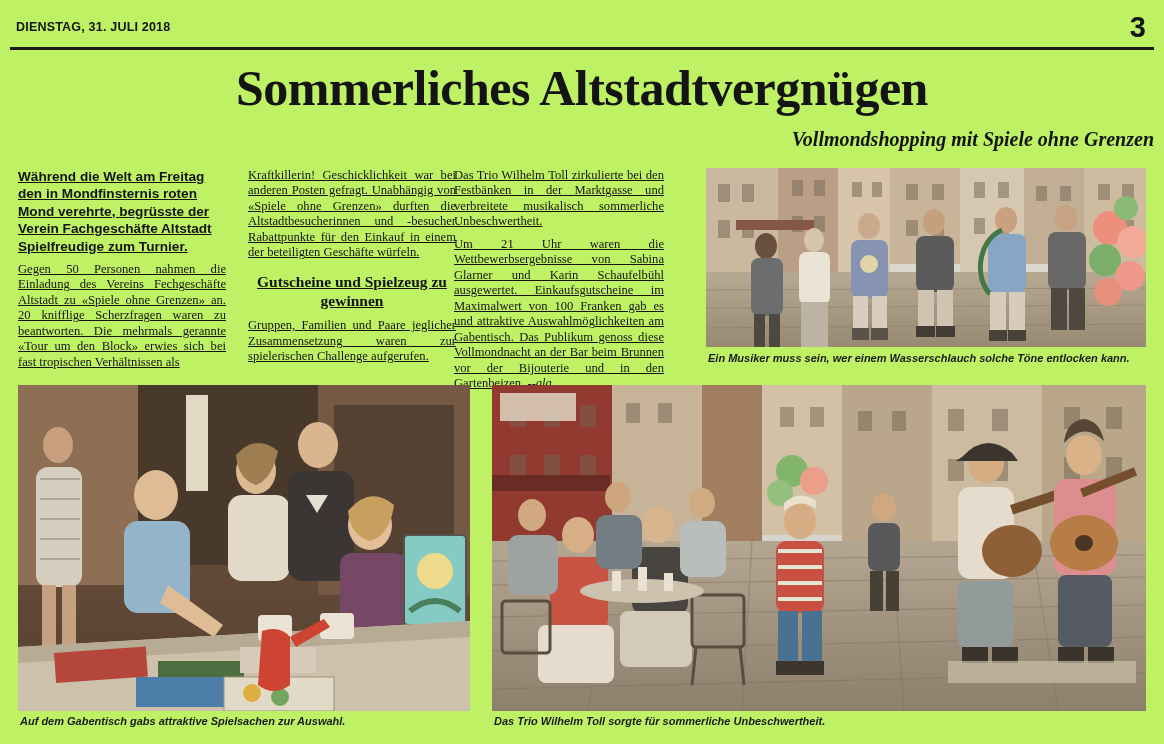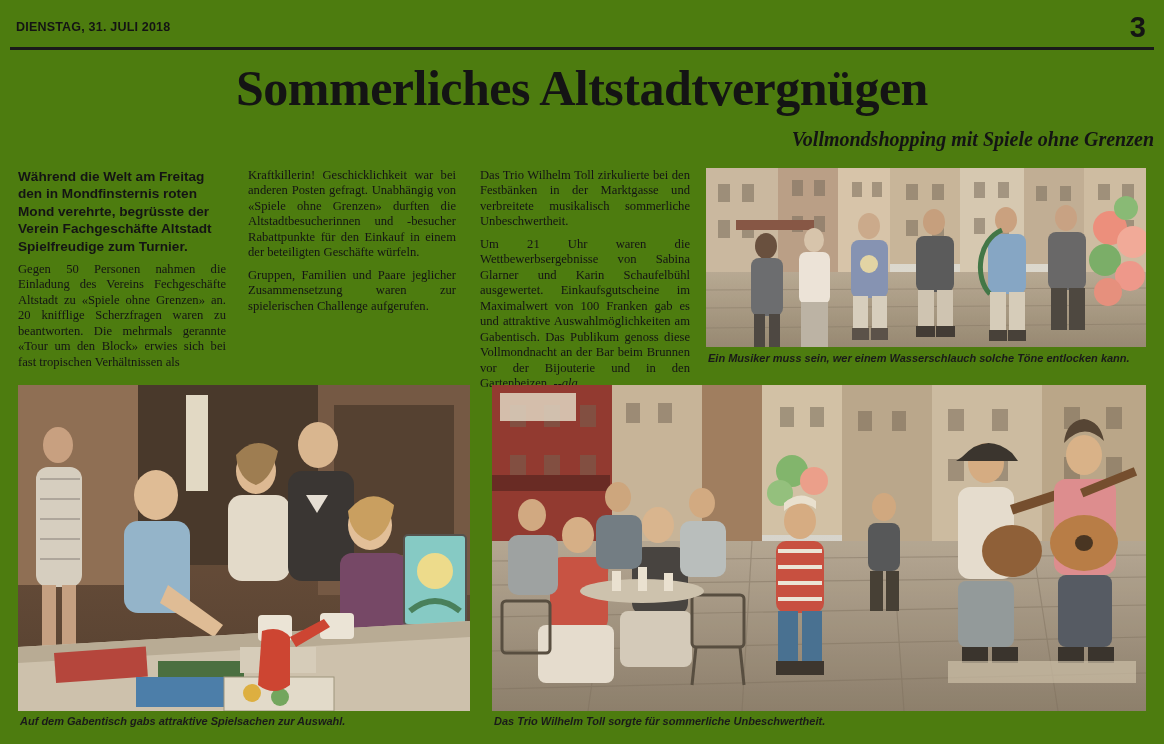--- a/index.html
+++ b/index.html
@@ -4,21 +4,21 @@
 <style>
   html, body {
     margin: 0;
     padding: 0;
     background: #7a7a7a;
   }
   .page {
     position: relative;
     width: 1164px;
     height: 744px;
-    background: #4d7c0f;
+    background: #bef264;
     overflow: hidden;
     font-family: "Liberation Serif", serif;
     color: #141414;
   }
   
   .page::before {
     content: "";
     position: absolute;
     inset: 0;
     background:
@@ -90,33 +90,34 @@
 
   
   .col {
     position: absolute;
     top: 168px;
     width: 208px;
     font-size: 12.6px;
     line-height: 1.23;
     text-align: justify;
     hyphens: auto;
+    text-decoration: underline;
   }
   .col p { margin: 0 0 0 0; text-indent: 0; }
   .col p + p { margin-top: 7px; }
   .lead {
     font-family: "Liberation Sans", sans-serif;
     font-weight: bold;
     font-size: 13.6px;
     line-height: 1.28;
     text-align: left;
   }
   .col-1 { left: 18px; }
   .col-2 { left: 248px; }
-  .col-3 { left: 480px; width: 210px; }
+  .col-3 { left: 454px; width: 210px; }
 
   .subhead2 {
     font-family: "Liberation Serif", serif;
     font-weight: bold;
     font-size: 15.5px;
     text-align: center;
     line-height: 1.2;
     margin: 12px 0 8px;
   }
   .sig { font-style: italic; }
@@ -163,20 +164,21 @@
     <div class="headline">Sommerliches Altstadtvergnügen</div>
     <div class="subhead">Vollmondshopping mit Spiele ohne Grenzen</div>
 
     <div class="col col-1">
       <p class="lead">Während die Welt am Freitag den in Mondfinsternis roten Mond verehrte, begrüsste der Verein Fachgeschäfte Altstadt Spielfreudige zum Turnier.</p>
       <p>Gegen 50 Personen nahmen die Einladung des Vereins Fechgeschäfte Altstadt zu «Spiele ohne Grenzen» an. 20 knifflige Scherzfragen waren zu beantworten. Die mehrmals gerannte «Tour um den Block» erwies sich bei fast tropischen Verhältnissen als</p>
     </div>
 
     <div class="col col-2">
       <p>Kraftkillerin! Geschicklichkeit war bei anderen Posten gefragt. Unabhängig von «Spiele ohne Grenzen» durften die Altstadtbesucherinnen und -besucher Rabattpunkte für den Einkauf in einem der beteiligten Geschäfte würfeln.</p>
+      <div class="subhead2">Gutscheine und Spielzeug zu gewinnen</div>
       <p>Gruppen, Familien und Paare jeglicher Zusammensetzung waren zur spielerischen Challenge aufgerufen.</p>
     </div>
 
     <div class="col col-3">
       <p>Das Trio Wilhelm Toll zirkulierte bei den Festbänken in der Marktgasse und verbreitete musikalisch sommerliche Unbeschwertheit.</p>
       <p><span>Um 21 Uhr waren die Wettbewerbsergebnisse von Sabina Glarner und Karin Schaufelbühl ausgewertet. Einkaufsgutscheine im Maximalwert von 100 Franken gab es und attraktive Auswahlmöglichkeiten am Gabentisch. Das Publikum genoss diese Vollmondnacht an der Bar beim Brunnen vor der Bijouterie und in den Gartenbeizen.</span> <span class="sig">--gla</span></p>
     </div>
 
     <div class="photo" id="photo-top-right">
       <svg class="scene" viewBox="0 0 440 179" preserveAspectRatio="none">

